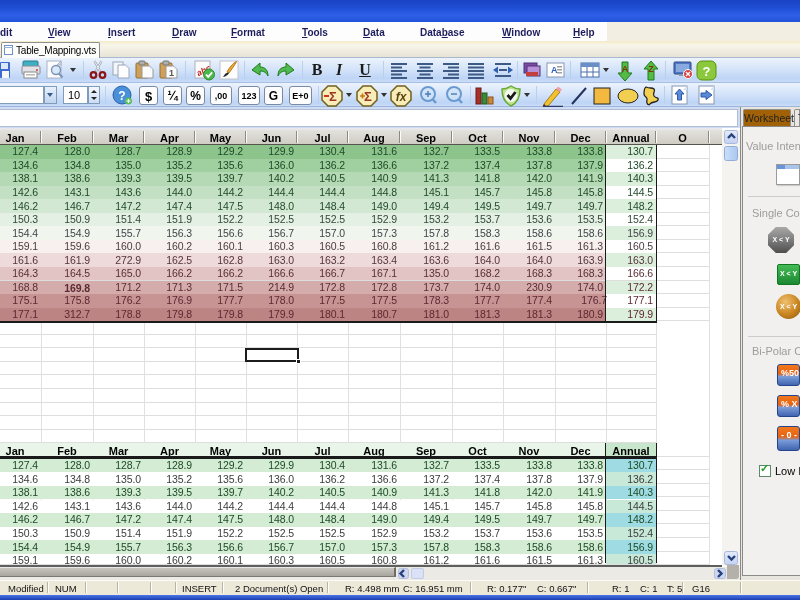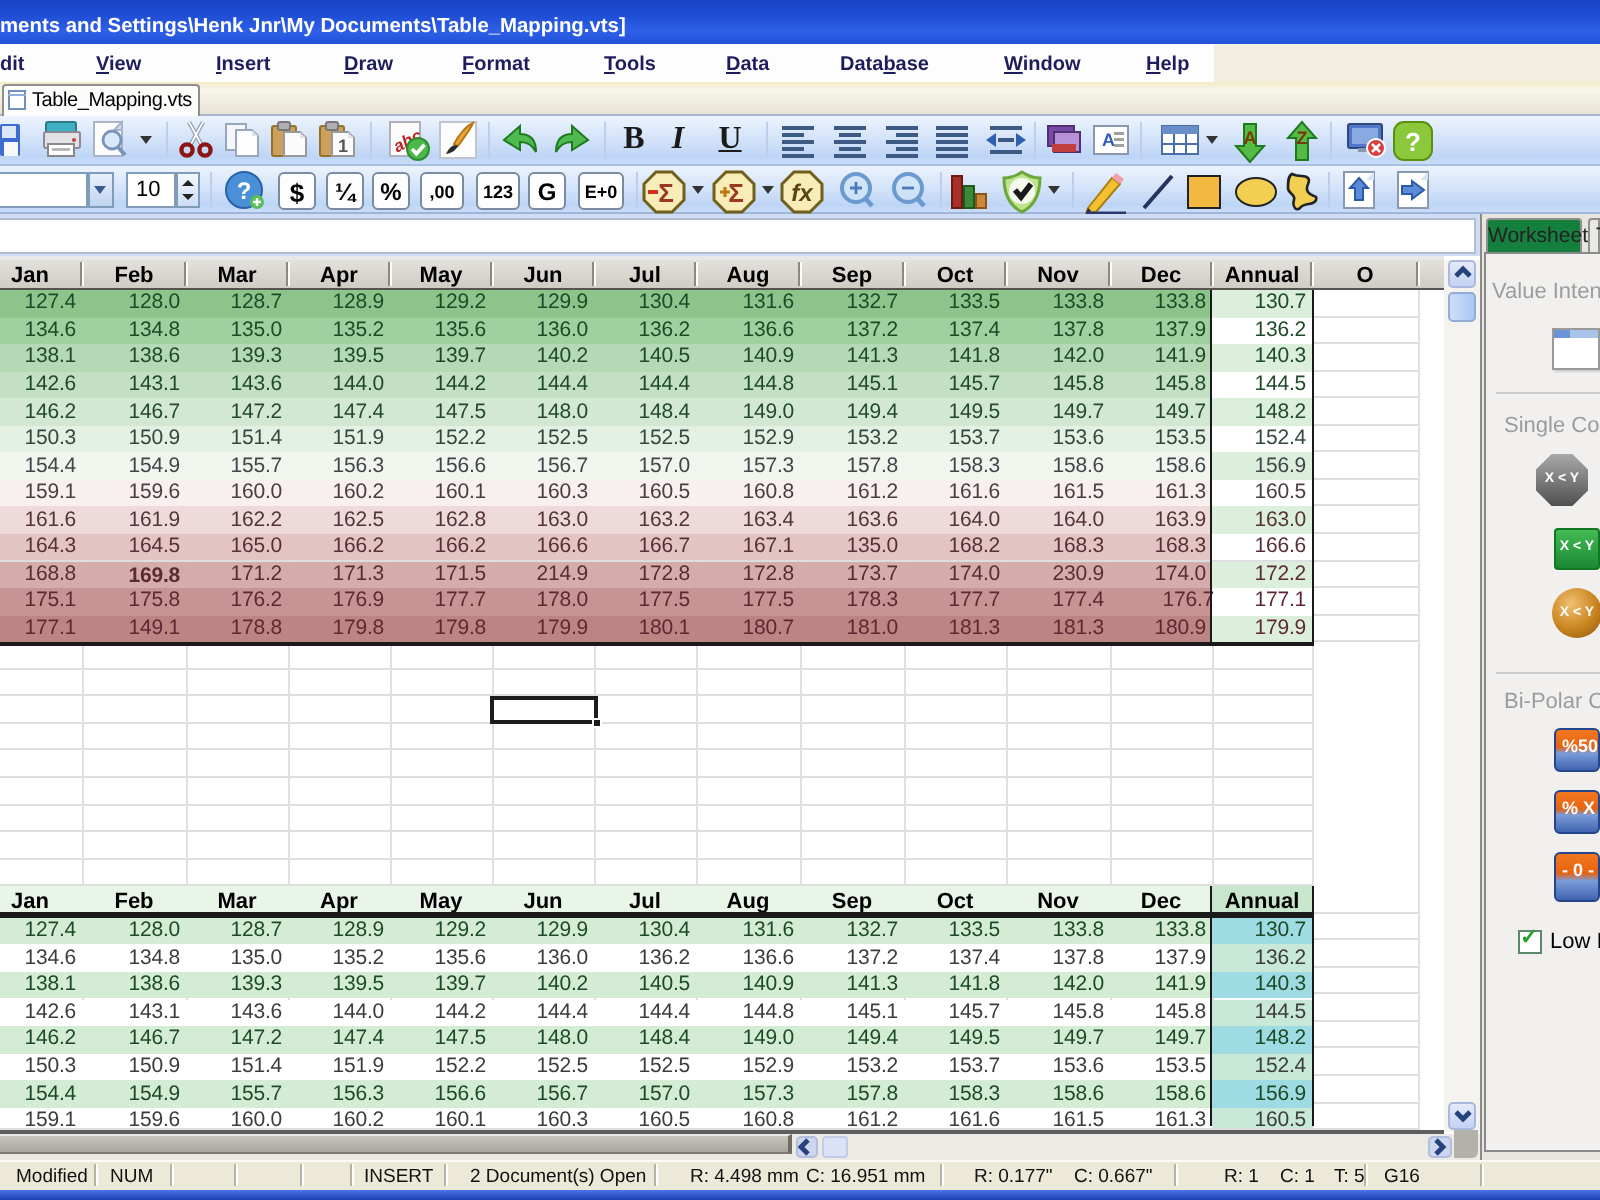--- a/index.html
+++ b/index.html
@@ -8,21 +8,20 @@
 .hl{position:absolute;font-weight:bold;font-size:11px;color:#000;text-align:center;}
 .sep1{position:absolute;width:1px;background:#b9cfec;}
 .btn2{position:absolute;height:19px;background:#fdfdfd;border:1px solid #7a8aa0;border-radius:3px;color:#000;text-align:center;}
 .mi{position:absolute;font-size:10px;font-weight:bold;color:#1d1d5e;}
 .st{position:absolute;font-size:9.5px;color:#111;top:3.5px;white-space:nowrap;}
 .ssep{position:absolute;top:2px;height:11px;width:2px;border-left:1px solid #b8b4a4;border-right:1px solid #fff;}
 .ptxt{position:absolute;font-size:11px;color:#9c9c9c;white-space:nowrap;}
 </style></head><body>
 <div id="w">
 <div class="a" style="left:0;top:0;width:800px;height:22px;background:linear-gradient(180deg,#1a43c4 0%,#1f4ed4 35%,#2e5fe6 70%,#2152da 100%);"></div>
-<div class="a" style="left:0;top:8px;width:500px;height:14px;font-size:10.2px;font-weight:bold;color:#fff;white-space:nowrap;">ments and Settings\Henk Jnr\My Documents\Table_Mapping.vts]</div>
 <div class="a" style="left:0;top:22px;width:800px;height:19px;background:#f2efe2;"></div>
 <div class="a" style="left:0;top:22px;width:607px;height:19px;background:#fdfdfd;"></div>
 <div class="mi" style="left:0px;top:27px;">dit</div>
 <div class="mi" style="left:48px;top:27px;"><u>V</u>iew</div>
 <div class="mi" style="left:108px;top:27px;"><u>I</u>nsert</div>
 <div class="mi" style="left:172px;top:27px;"><u>D</u>raw</div>
 <div class="mi" style="left:231px;top:27px;"><u>F</u>ormat</div>
 <div class="mi" style="left:302px;top:27px;"><u>T</u>ools</div>
 <div class="mi" style="left:363px;top:27px;"><u>D</u>ata</div>
 <div class="mi" style="left:420px;top:27px;">Data<u>b</u>ase</div>
@@ -488,21 +487,21 @@
 <div class="num" style="left:350px;top:241.2px;color:#4c3c3e;">160.8</div>
 <div class="num" style="left:402px;top:241.2px;color:#4c3c3e;">161.2</div>
 <div class="num" style="left:453px;top:241.2px;color:#4c3c3e;">161.6</div>
 <div class="num" style="left:505px;top:241.2px;color:#4c3c3e;">161.5</div>
 <div class="num" style="left:556px;top:241.2px;color:#4c3c3e;">161.3</div>
 <div class="num" style="left:606px;top:241.2px;color:#4c3c3e;">160.5</div>
 <div class="a" style="left:0;top:253.4px;width:606px;height:13.55px;background:#eedada;"></div>
 <div class="a" style="left:606px;top:253.4px;width:50px;height:13.55px;background:#dcefdc;"></div>
 <div class="num" style="left:-9px;top:254.7px;color:#54343a;">161.6</div>
 <div class="num" style="left:43px;top:254.7px;color:#54343a;">161.9</div>
-<div class="num" style="left:94px;top:254.7px;color:#54343a;">162.2</div>
+<div class="num" style="left:94px;top:254.7px;color:#54343a;">272.9</div>
 <div class="num" style="left:145px;top:254.7px;color:#54343a;">162.5</div>
 <div class="num" style="left:196px;top:254.7px;color:#54343a;">162.8</div>
 <div class="num" style="left:247px;top:254.7px;color:#54343a;">163.0</div>
 <div class="num" style="left:298px;top:254.7px;color:#54343a;">163.2</div>
 <div class="num" style="left:350px;top:254.7px;color:#54343a;">163.4</div>
 <div class="num" style="left:402px;top:254.7px;color:#54343a;">163.6</div>
 <div class="num" style="left:453px;top:254.7px;color:#54343a;">164.0</div>
 <div class="num" style="left:505px;top:254.7px;color:#54343a;">164.0</div>
 <div class="num" style="left:556px;top:254.7px;color:#54343a;">163.9</div>
 <div class="num" style="left:606px;top:254.7px;color:#54343a;">163.0</div>
@@ -547,21 +546,21 @@
 <div class="num" style="left:298px;top:295.4px;color:#5e2830;">177.5</div>
 <div class="num" style="left:350px;top:295.4px;color:#5e2830;">177.5</div>
 <div class="num" style="left:402px;top:295.4px;color:#5e2830;">178.3</div>
 <div class="num" style="left:453px;top:295.4px;color:#5e2830;">177.7</div>
 <div class="num" style="left:505px;top:295.4px;color:#5e2830;">177.4</div>
 <div class="num" style="left:560px;top:295.4px;color:#5e2830;text-align:right;">176.7</div>
 <div class="num" style="left:606px;top:295.4px;color:#5e2830;">177.1</div>
 <div class="a" style="left:0;top:307.6px;width:606px;height:13.55px;background:#bd8484;"></div>
 <div class="a" style="left:606px;top:307.6px;width:50px;height:13.55px;background:#dcefdc;"></div>
 <div class="num" style="left:-9px;top:308.9px;color:#5e2830;">177.1</div>
-<div class="num" style="left:43px;top:308.9px;color:#5e2830;">149.1</div>
+<div class="num" style="left:43px;top:308.9px;color:#5e2830;">312.7</div>
 <div class="num" style="left:94px;top:308.9px;color:#5e2830;">178.8</div>
 <div class="num" style="left:145px;top:308.9px;color:#5e2830;">179.8</div>
 <div class="num" style="left:196px;top:308.9px;color:#5e2830;">179.8</div>
 <div class="num" style="left:247px;top:308.9px;color:#5e2830;">179.9</div>
 <div class="num" style="left:298px;top:308.9px;color:#5e2830;">180.1</div>
 <div class="num" style="left:350px;top:308.9px;color:#5e2830;">180.7</div>
 <div class="num" style="left:402px;top:308.9px;color:#5e2830;">181.0</div>
 <div class="num" style="left:453px;top:308.9px;color:#5e2830;">181.3</div>
 <div class="num" style="left:505px;top:308.9px;color:#5e2830;">181.3</div>
 <div class="num" style="left:556px;top:308.9px;color:#5e2830;">180.9</div>
@@ -754,21 +753,21 @@
 <div class="st" style="left:487px;">R: 0.177"</div>
 <div class="st" style="left:537px;">C: 0.667"</div>
 <div class="st" style="left:612px;">R: 1</div>
 <div class="st" style="left:640px;">C: 1</div>
 <div class="st" style="left:667px;">T: 5</div>
 <div class="st" style="left:692px;">G16</div>
 </div>
 <div class="a" style="left:0;top:595px;width:800px;height:5px;background:linear-gradient(180deg,#4a74e8,#1a3fb0);"></div>
 <div class="a" style="left:740px;top:107px;width:60px;height:473px;background:#e8e5de;"></div>
 <div class="a" style="left:740px;top:107px;width:1px;height:473px;background:#8a8a8a;"></div>
-<div class="a" style="left:743px;top:109px;width:48px;height:17px;background:#15803d;border:1px solid #8f8f8f;border-bottom:none;border-radius:2px 2px 0 0;font-size:10.5px;color:#222;text-align:center;padding-top:2px;">Worksheet</div>
+<div class="a" style="left:743px;top:109px;width:48px;height:17px;background:#a16207;border:1px solid #8f8f8f;border-bottom:none;border-radius:2px 2px 0 0;font-size:10.5px;color:#222;text-align:center;padding-top:2px;">Worksheet</div>
 <div class="a" style="left:794px;top:109px;width:6px;height:17px;background:#eae8e2;border:1px solid #8f8f8f;border-bottom:none;border-radius:2px 0 0 0;font-size:10.5px;color:#222;padding:2px 0 0 3px;">T</div>
 <div class="a" style="left:742px;top:126px;width:58px;height:450px;background:#f1f0ee;border:1px solid #8a8a8a;border-right:none;"></div>
 <div class="ptxt" style="left:746px;top:140px;">Value Intens</div>
 <div class="a" style="left:776px;top:164px;width:24px;height:21px;background:#fff;border:1px solid #9a9a9a;box-shadow:1px 1px 1px #ccc;"></div>
 <div class="a" style="left:777px;top:165px;width:22px;height:4px;background:#a9c4ea;"></div>
 <div class="a" style="left:777px;top:165px;width:8px;height:4px;background:#6a94d8;"></div>
 <div class="a" style="left:748px;top:196px;width:52px;height:1px;background:#cccccc;"></div>
 <div class="ptxt" style="left:752px;top:207px;">Single Co</div>
 <div class="a" style="left:768px;top:227px;width:26px;height:26px;background:linear-gradient(180deg,#a8a8a8 0%,#8a8a8a 35%,#4f4f4f 100%);clip-path:polygon(30% 0,70% 0,100% 30%,100% 70%,70% 100%,30% 100%,0 70%,0 30%);"></div>
 <div class="a" style="left:768px;top:236px;width:26px;font-size:7px;font-weight:bold;color:#fff;text-align:center;">X &lt; Y</div>

